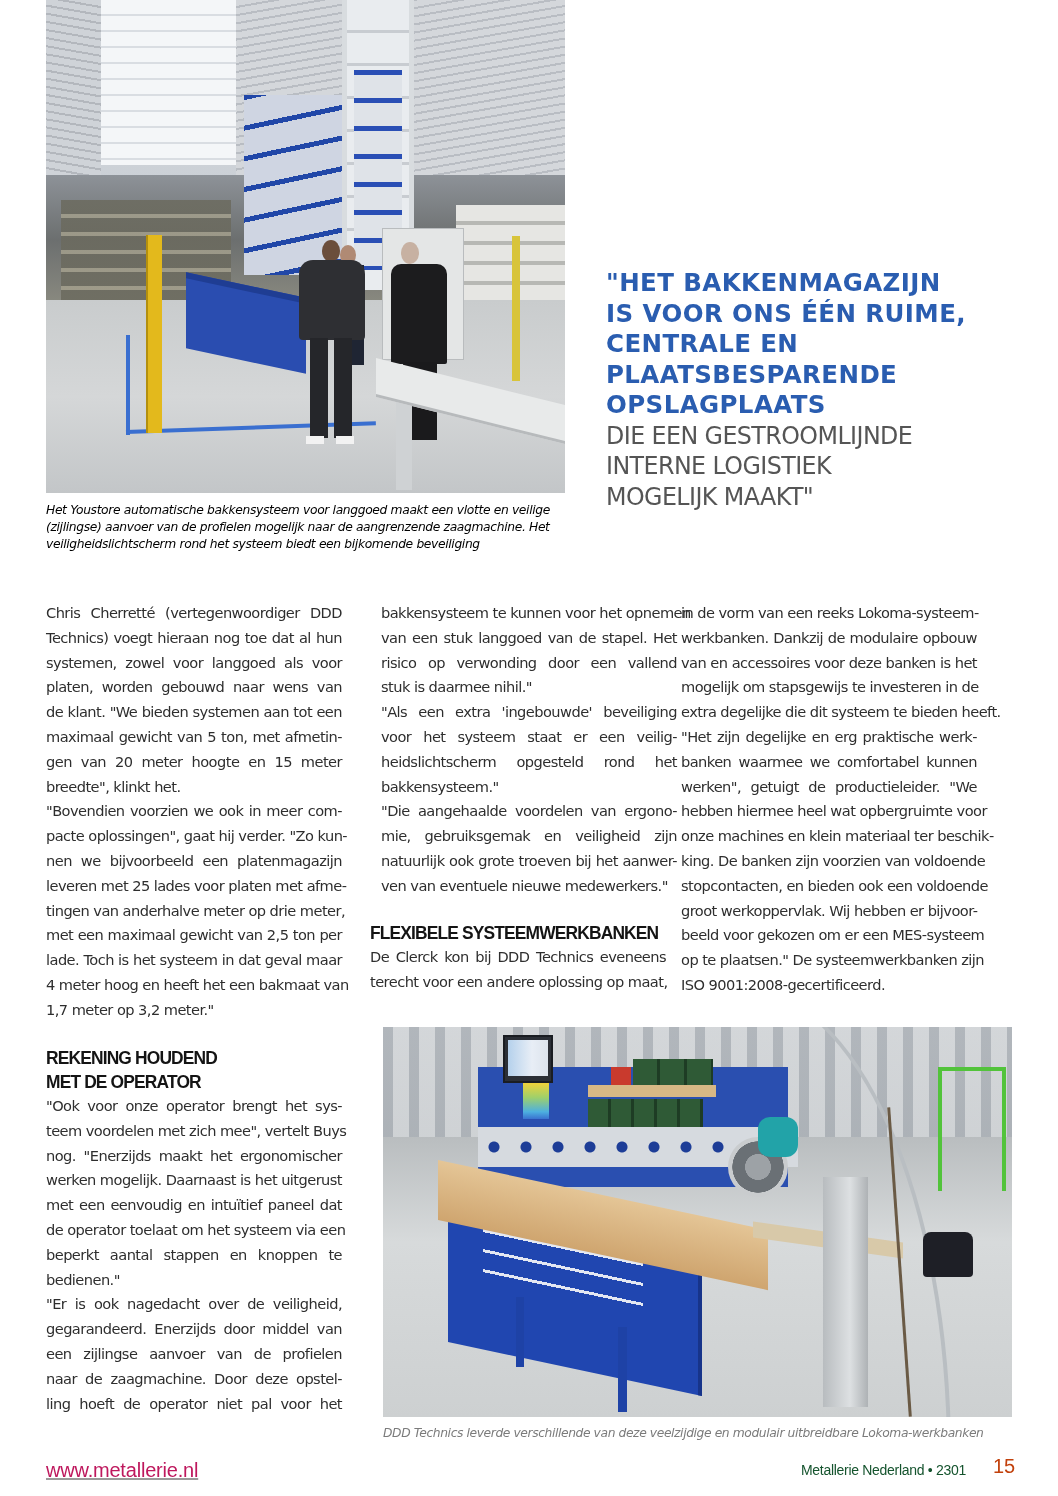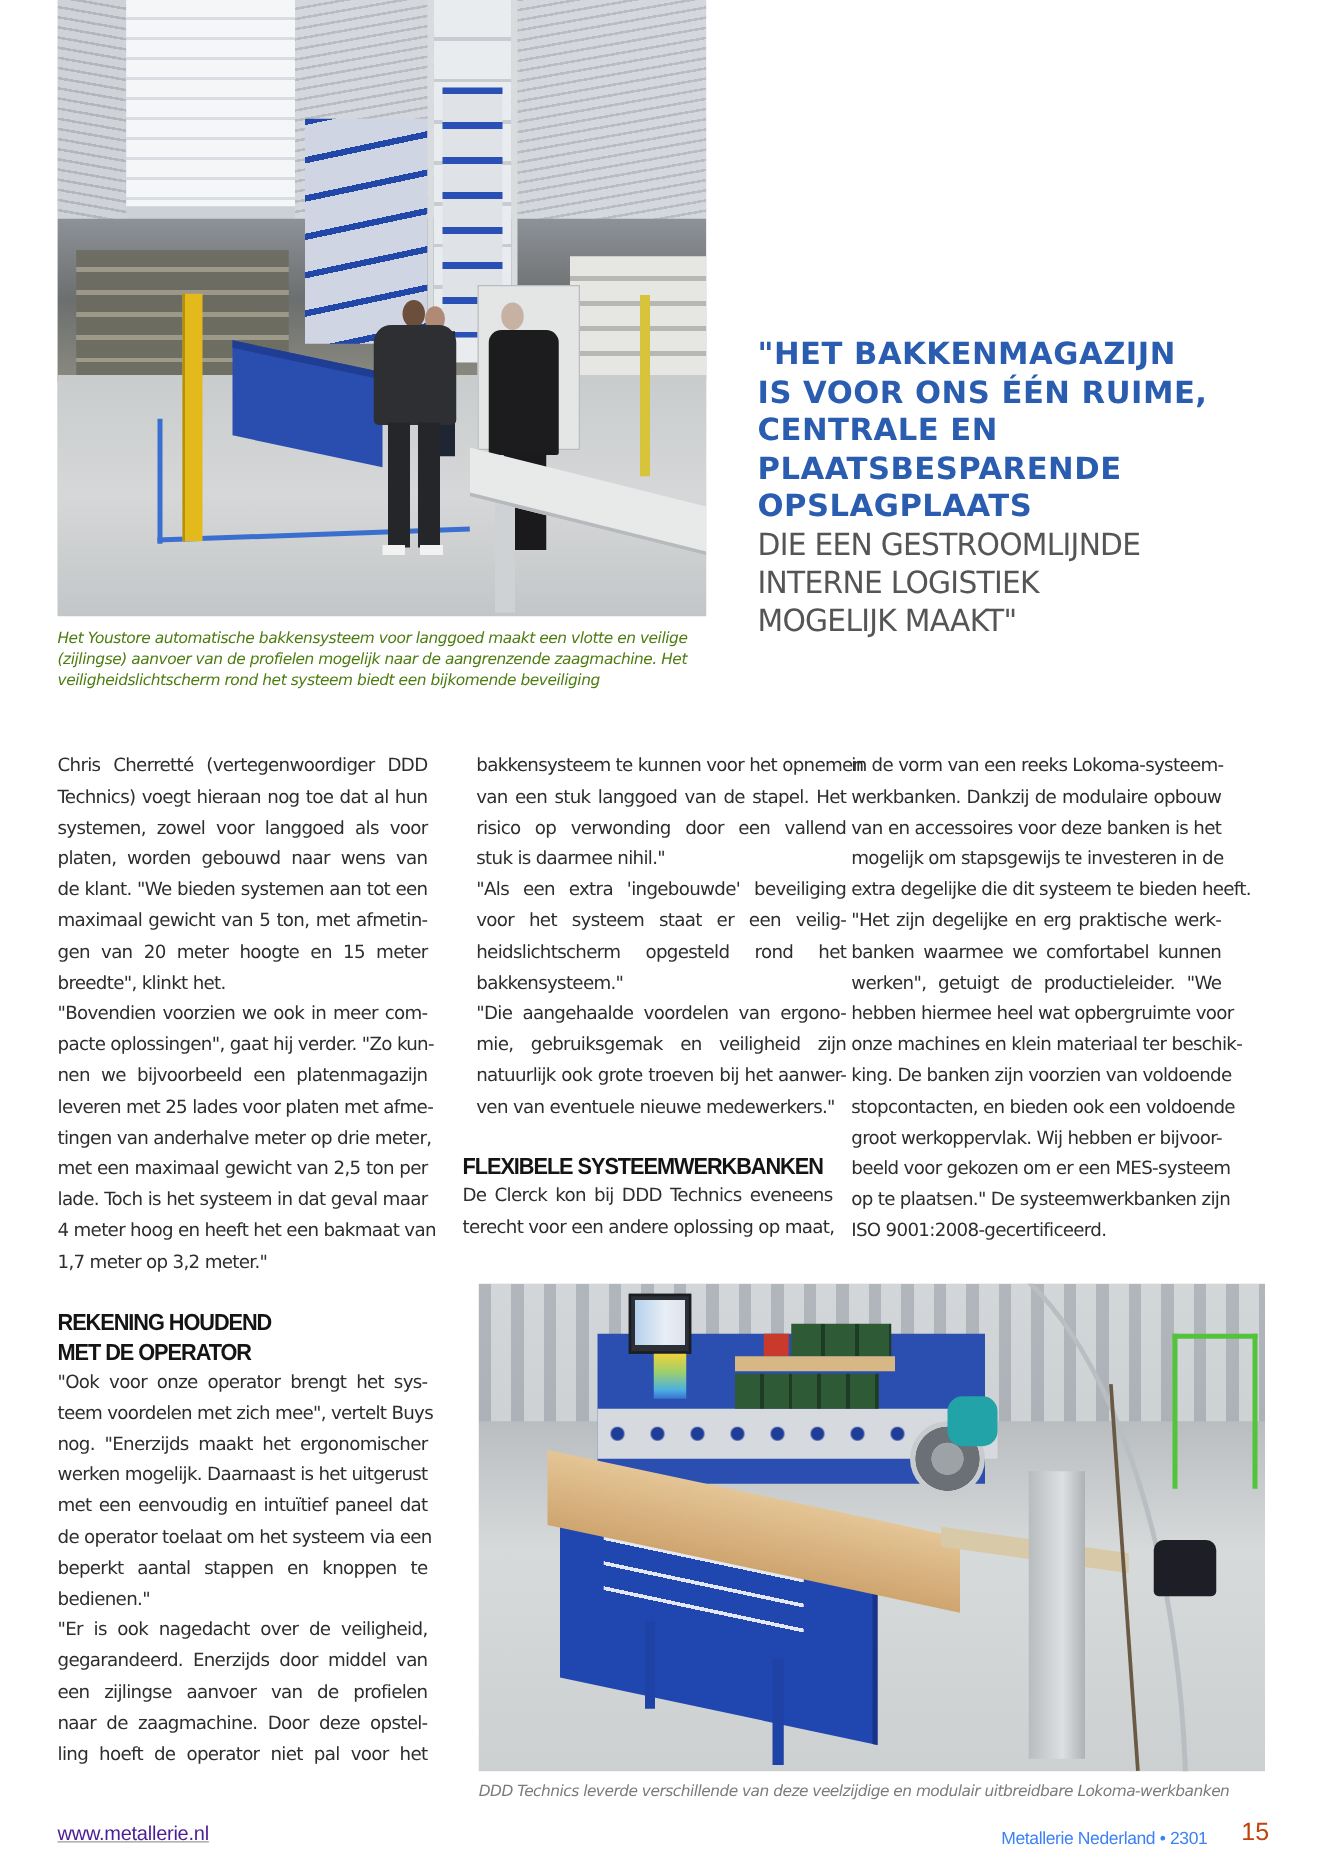--- a/index.html
+++ b/index.html
@@ -46,21 +46,21 @@
   .ph1-p1 .shoes { position: absolute; left: 12px; top: 196px; width: 50px; height: 8px; background: repeating-linear-gradient(90deg, #f2f2f2 0 18px, transparent 18px 30px); }
   .ph1-p2 { position: absolute; left: 290px; top: 245px; width: 30px; height: 180px; }
   .ph1-p2 .head { position: absolute; left: 4px; top: 0; width: 16px; height: 20px; border-radius: 50%; background: #b08a74; }
   .ph1-p2 .torso { position: absolute; left: 0; top: 20px; width: 28px; height: 100px; background: #1f2533; }
   .ph1-p3 { position: absolute; left: 345px; top: 242px; width: 60px; height: 200px; }
   .ph1-p3 .head { position: absolute; left: 10px; top: 0; width: 18px; height: 22px; border-radius: 50%; background: #c7b1a2; }
   .ph1-p3 .torso { position: absolute; left: 0; top: 22px; width: 56px; height: 100px; border-radius: 10px 10px 2px 2px; background: #1c1c1e; }
   .ph1-p3 .legs { position: absolute; left: 12px; top: 120px; width: 34px; height: 78px; background: #1a1a1c; }
 
   .caption1 { position: absolute; left: 46px; top: 502px; width: 500px; font-size: 12.3px; line-height: 17px;
-              font-style: italic; color: #4d7c0f; font-family: "DejaVu Sans", sans-serif; letter-spacing: -0.35px; }
+              font-style: italic; color: #000000; font-family: "DejaVu Sans", sans-serif; letter-spacing: -0.35px; }
   .caption1 span { display: block; white-space: nowrap; }
 
   
   .quote { position: absolute; left: 606px; top: 268px; width: 420px; }
   .quote .bold { display: block; font-family: "DejaVu Sans", sans-serif; font-weight: bold; color: #2a5db0;
                  font-size: 24.5px; line-height: 30.5px; letter-spacing: 0.4px; white-space: nowrap; }
   .quote .light { display: block; font-family: "DejaVu Sans", sans-serif; font-weight: normal; color: #555555;
                   font-size: 24.5px; line-height: 30.5px; letter-spacing: -0.6px; white-space: nowrap; transform: scaleX(0.97); transform-origin: left; }
 
   
@@ -108,23 +108,23 @@
   .ph2-pillar { position: absolute; left: 440px; top: 150px; width: 45px; height: 230px; background: linear-gradient(90deg, #b8bcbf 0%, #dde0e2 60%, #aeb2b5 100%); }
   .ph2-arc { position: absolute; left: 360px; top: -40px; width: 200px; height: 460px; border: 4px solid #9ea3a8; border-color: #b9bec2 #b9bec2 transparent transparent; border-radius: 0 100% 0 0; }
   .ph2-greenframe { position: absolute; left: 555px; top: 40px; width: 60px; height: 120px; border: 4px solid #52c33b; border-bottom: none; }
   .ph2-bag { position: absolute; left: 540px; top: 205px; width: 50px; height: 45px; background: #1e1f26; border-radius: 8px 8px 4px 4px; }
   .ph2-rod { position: absolute; left: 515px; top: 80px; width: 3px; height: 310px; background: #6a5a45; transform: rotate(-4deg); }
 
   .caption2 { position: absolute; left: 383px; top: 1425px; font-size: 12.3px; line-height: 17px; font-style: italic;
               color: #7b7b7b; letter-spacing: -0.4px; white-space: nowrap; }
 
   
-  .footer-url { position: absolute; left: 46px; top: 1459px; font-family: "Liberation Sans", sans-serif; font-size: 16px; color: #4c1d95;
+  .footer-url { position: absolute; left: 46px; top: 1459px; font-family: "Liberation Sans", sans-serif; font-size: 20px; color: #be185d;
                 text-decoration: underline; text-decoration-color: #9a9a9a; letter-spacing: -0.2px; }
-  .footer-mag { position: absolute; left: 801px; top: 1462px; font-family: "Liberation Sans", sans-serif; font-size: 14px; color: #3b82f6; letter-spacing: -0.3px; }
+  .footer-mag { position: absolute; left: 801px; top: 1462px; font-family: "Liberation Sans", sans-serif; font-size: 14px; color: #14532d; letter-spacing: -0.3px; }
   .footer-page { position: absolute; left: 993px; top: 1455px; font-family: "Liberation Sans", sans-serif; font-size: 20px; color: #c2410c; }
 </style>
 </head>
 <body>
 
 <div class="photo1" title="Youstore automatic storage system for long goods with three people standing next to it">
   <div class="ph1-roof-left"></div>
   <div class="ph1-skylight"></div>
   <div class="ph1-roof"></div>
   <div class="ph1-backwall"></div>

